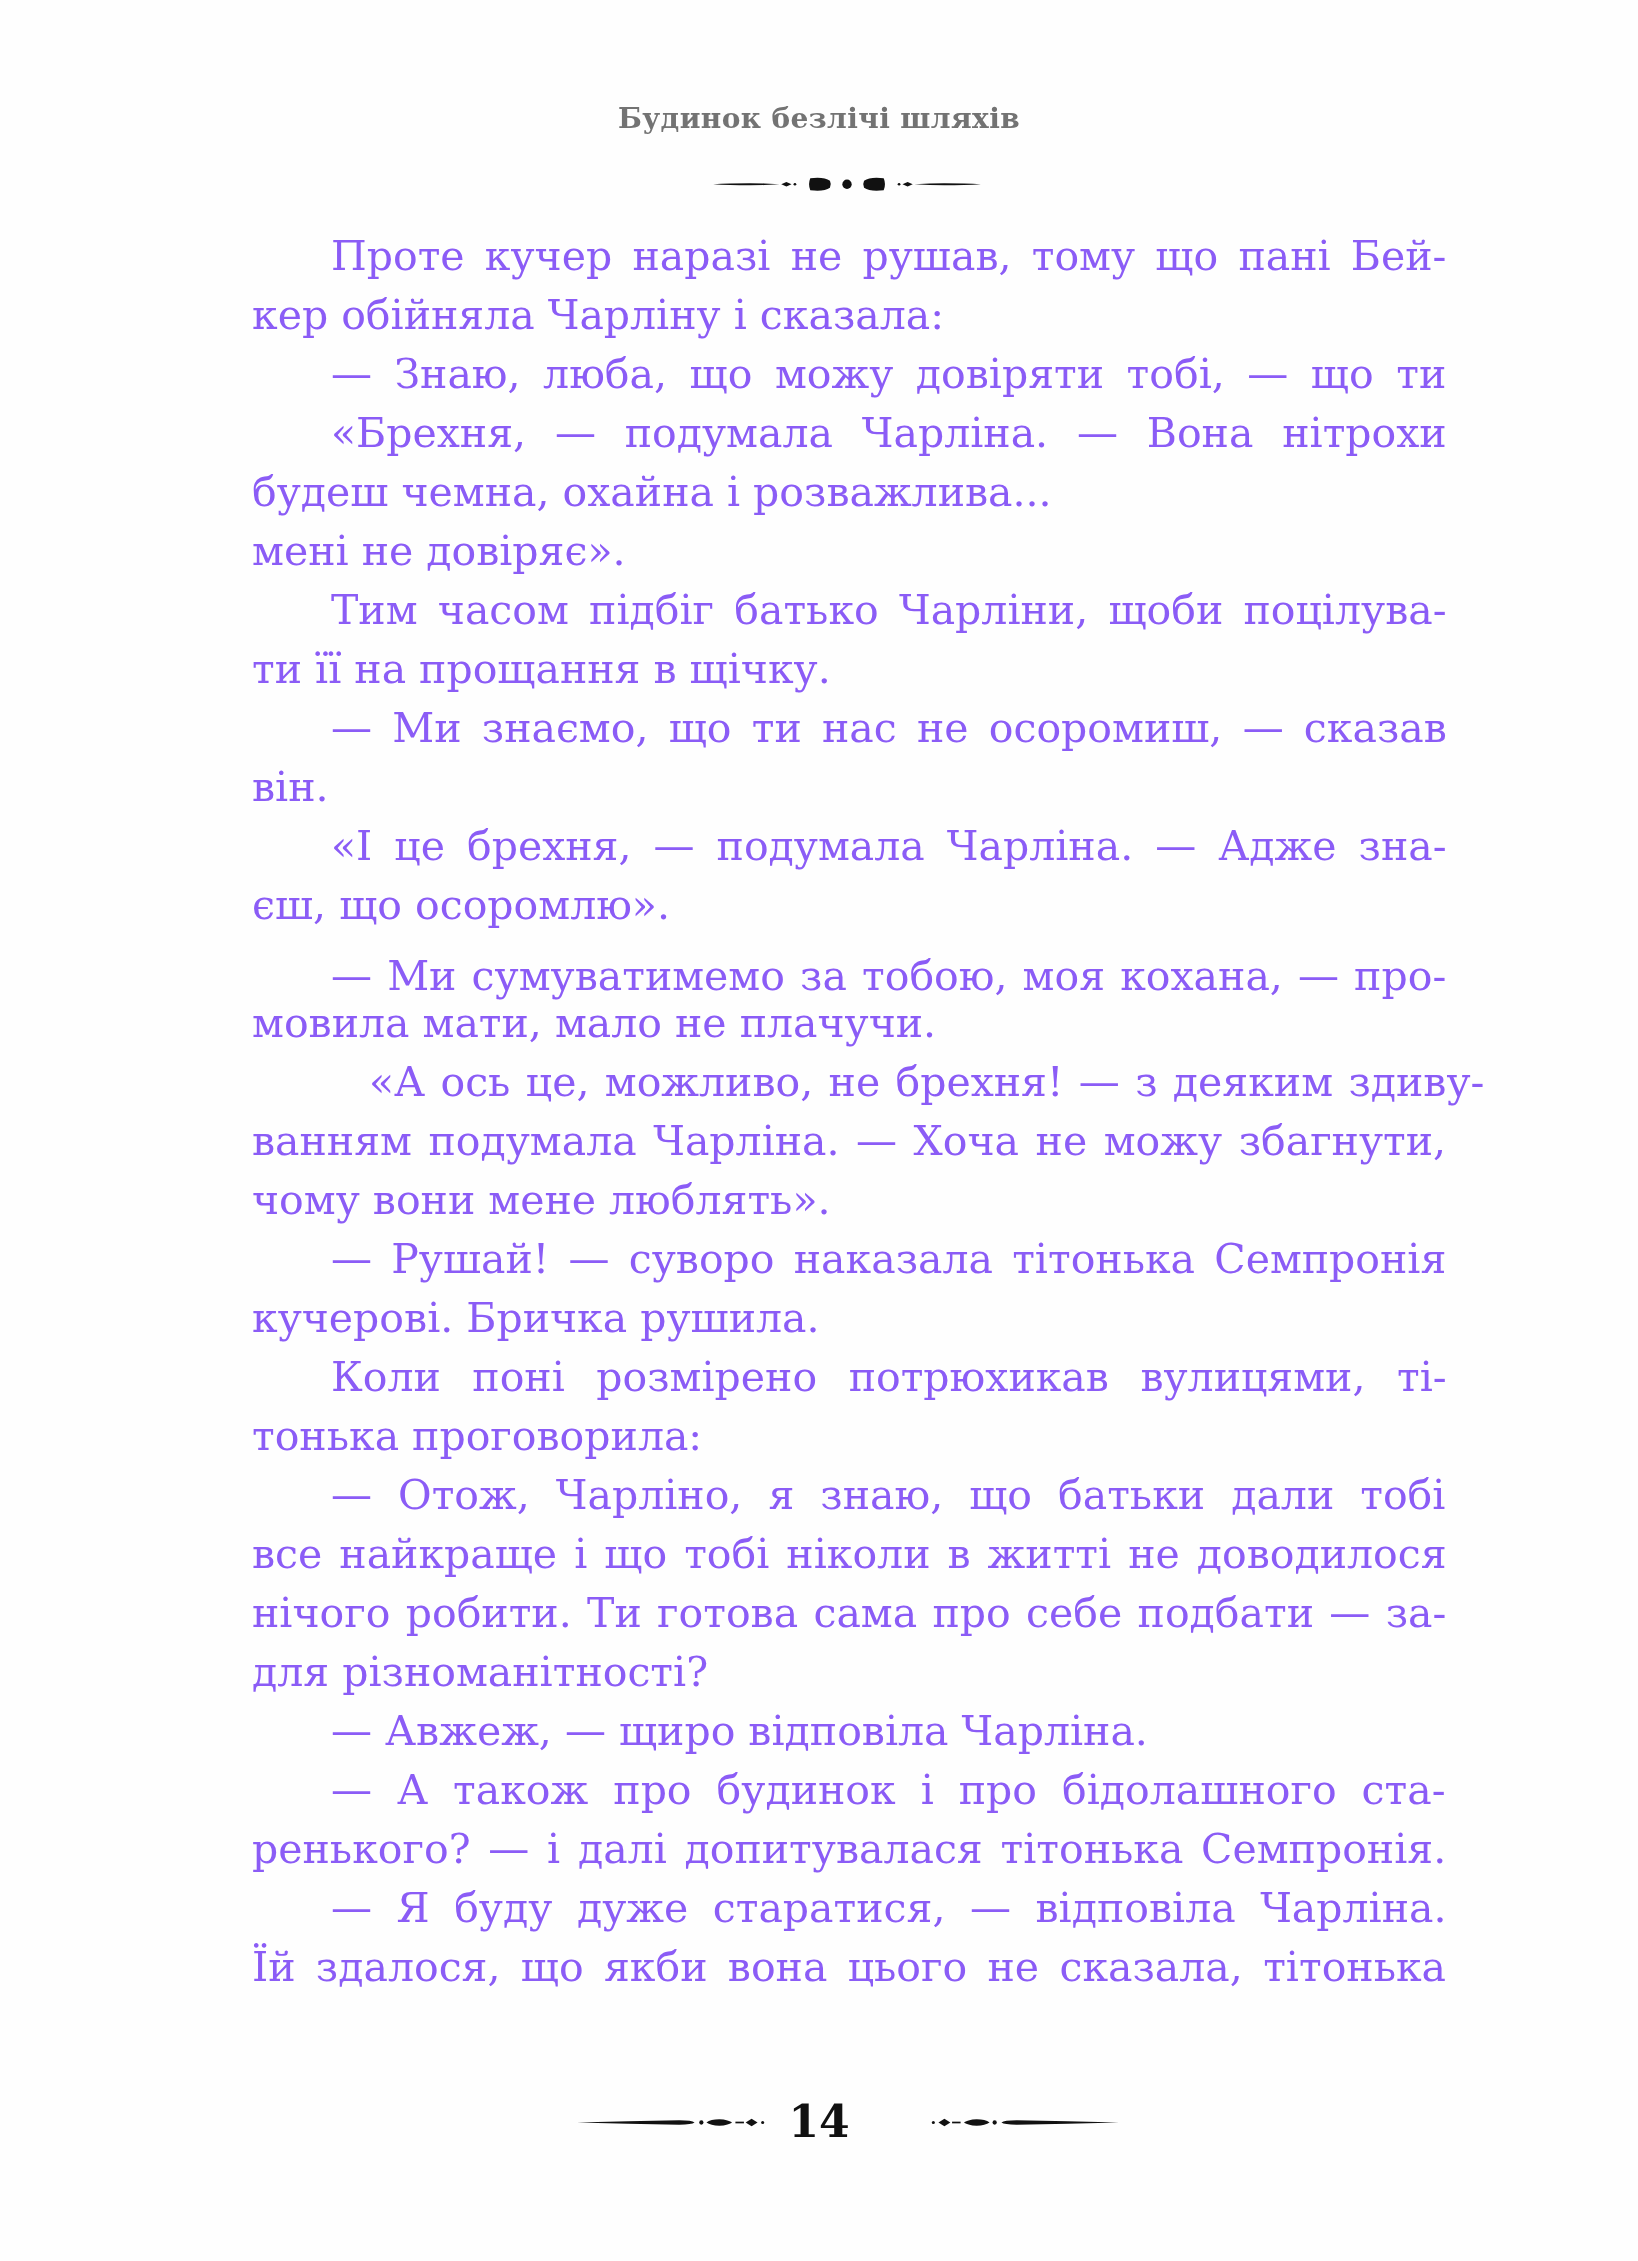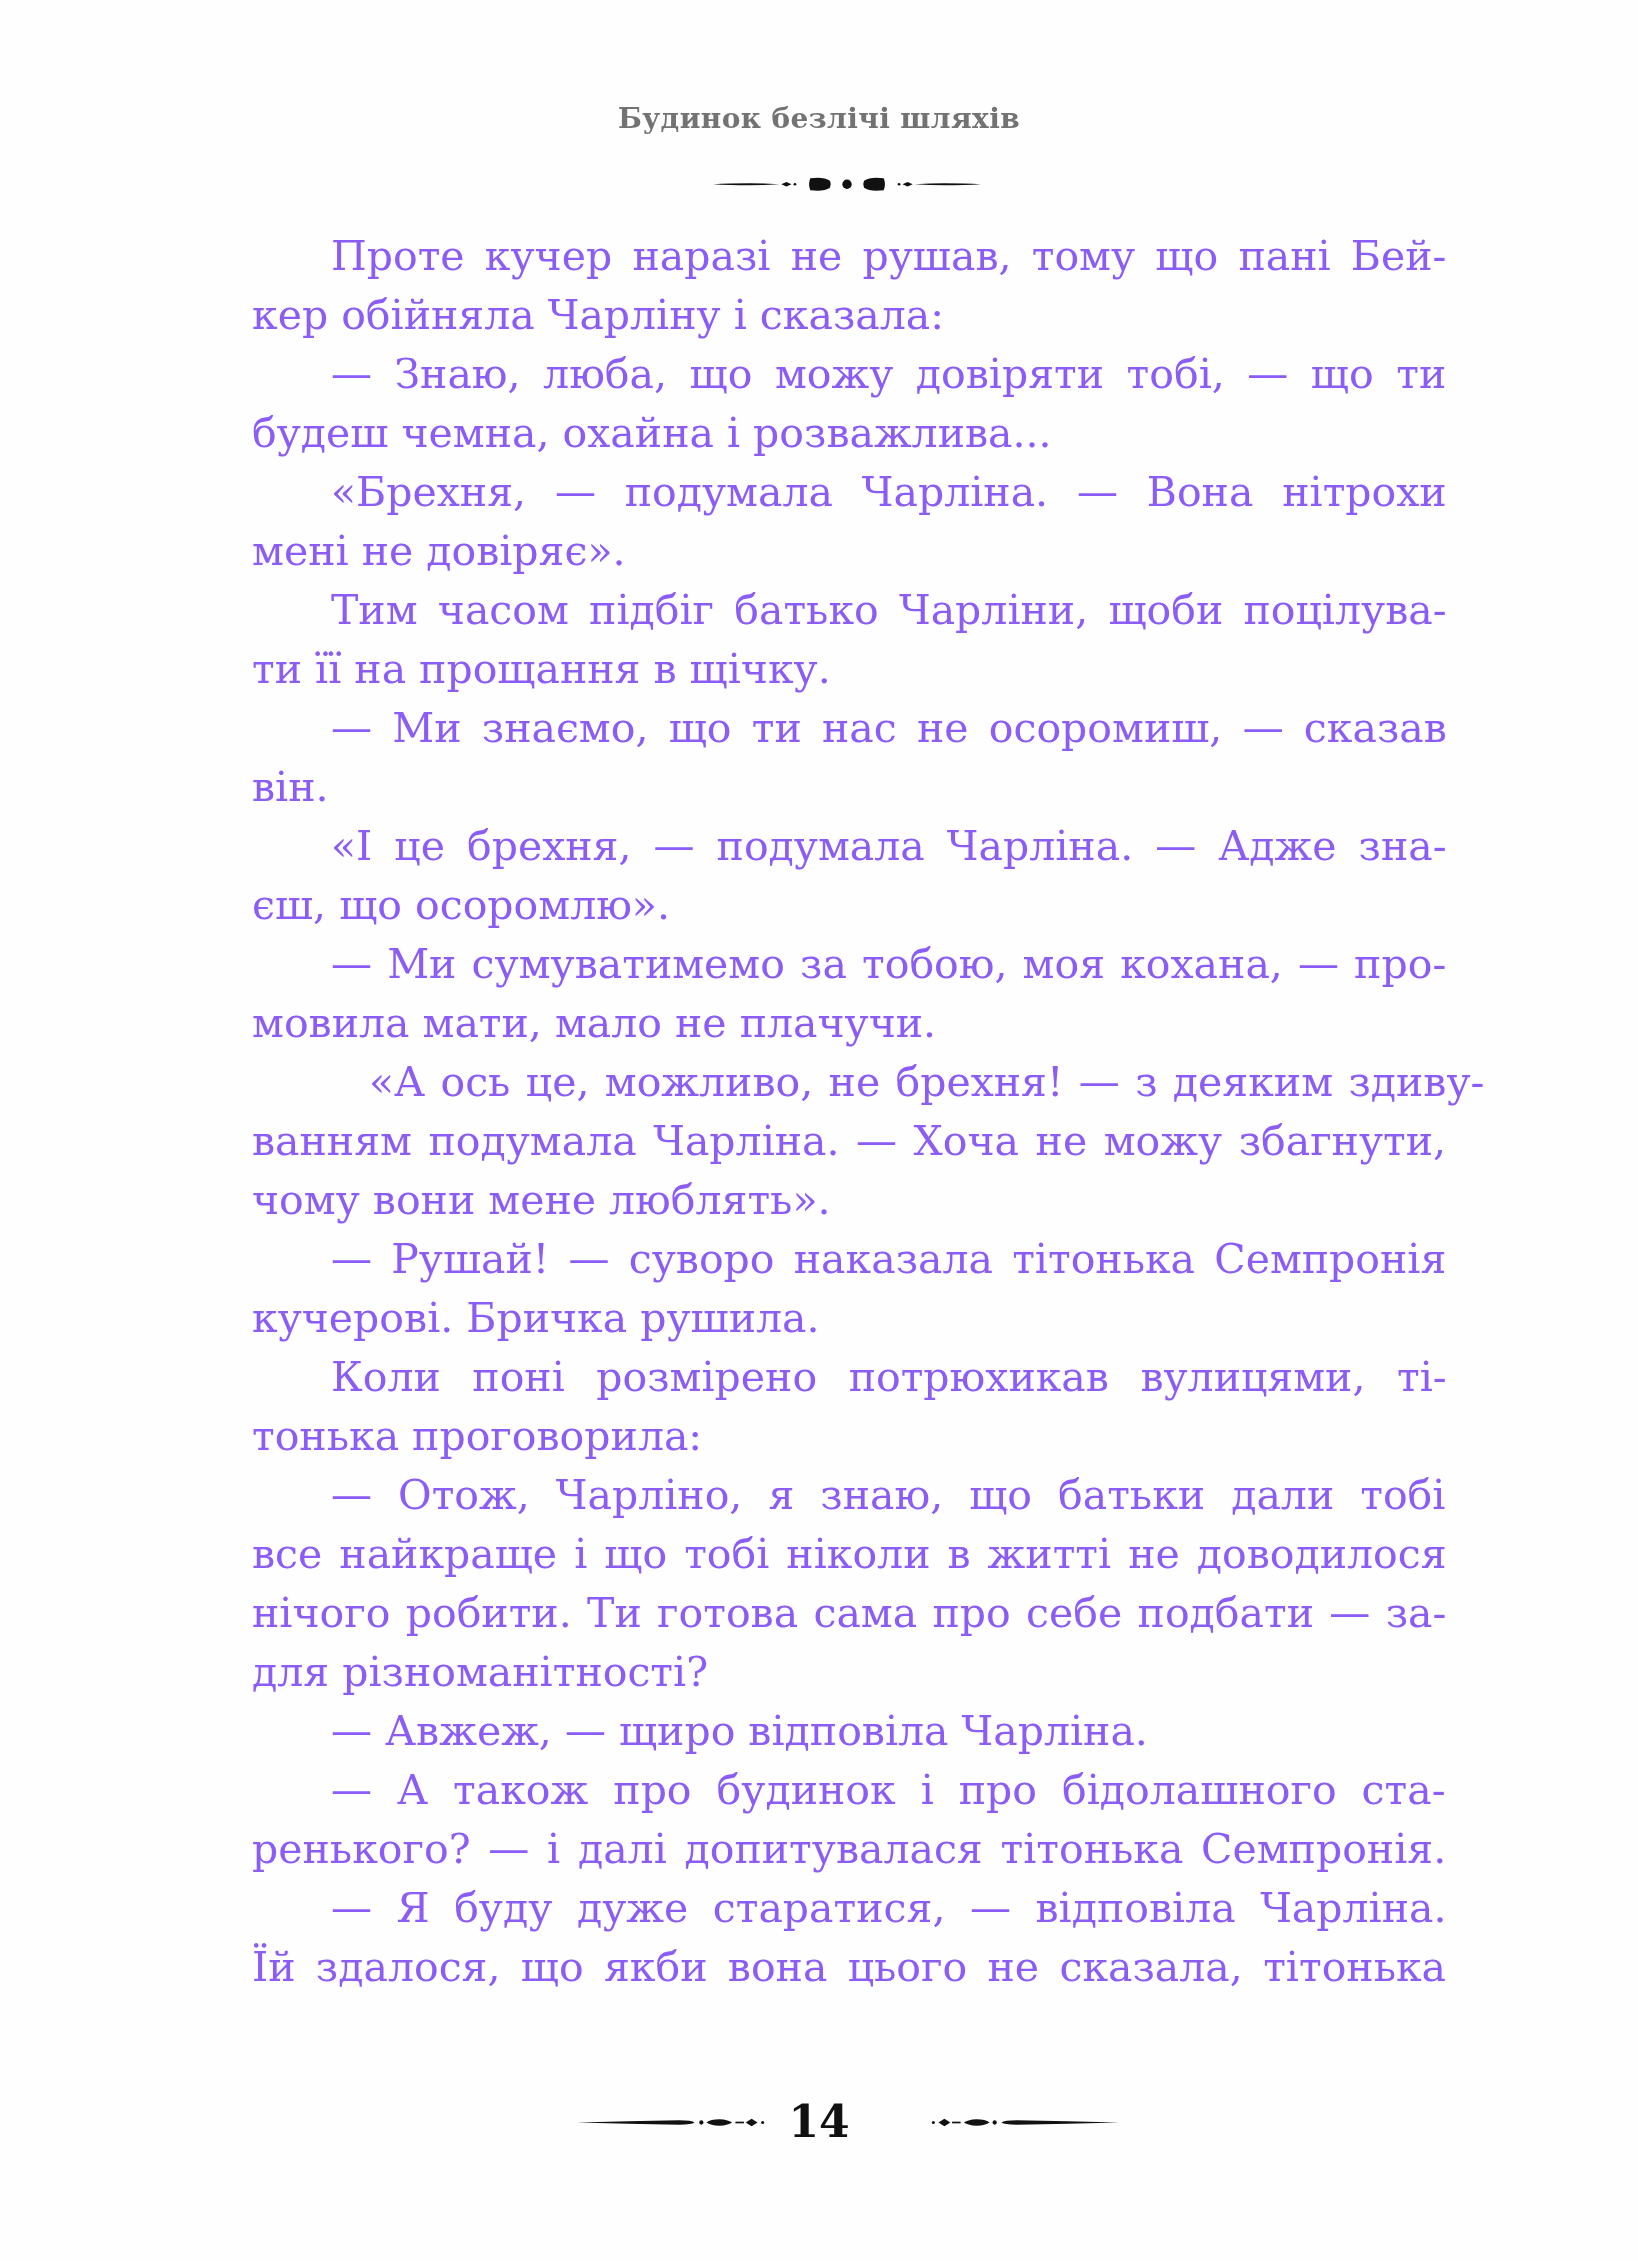--- a/index.html
+++ b/index.html
@@ -50,30 +50,30 @@
     <path d="M200 5 Q184 3 177 8 Q175 12 177 16 Q184 21 200 19 Q203 12 200 5 Z" fill="#111"></path>
     <circle cx="218" cy="12" r="1.6" fill="#111"></circle>
     <path d="M222 12 L228 9.5 L234 12 L228 14.5 Z" fill="#111"></path>
     <path d="M314 12 Q289 10.5 254 11 L236 12 L254 13 Q289 13.5 314 12 Z" fill="#111"></path>
   </svg>
 
   <div class="body-text" id="body-text">
       <div class="line indent full"><span class="txt" style="word-spacing: 7.2px;">Проте кучер наразі не рушав, тому що пані Бей-</span></div>
       <div class="line"><span class="txt">кер обійняла Чарліну і сказала:</span></div>
       <div class="line indent full"><span class="txt" style="word-spacing: 9.5px;">— Знаю, люба, що можу довіряти тобі, — що ти</span></div>
+      <div class="line indent full"><span class="txt" style="word-spacing: 15.8px;">«Брехня, — подумала Чарліна. — Вона нітрохи</span></div>
       <div class="line"><span class="txt">будеш чемна, охайна і розважлива...</span></div>
-      <div class="line indent full"><span class="txt" style="word-spacing: 15.8px;">«Брехня, — подумала Чарліна. — Вона нітрохи</span></div>
       <div class="line"><span class="txt">мені не довіряє».</span></div>
       <div class="line indent full"><span class="txt" style="word-spacing: 7.2px;">Тим часом підбіг батько Чарліни, щоби поцілува-</span></div>
       <div class="line"><span class="txt">ти її на прощання в щічку.</span></div>
       <div class="line indent full"><span class="txt" style="word-spacing: 7.2px;">— Ми знаємо, що ти нас не осоромиш, — сказав</span></div>
       <div class="line"><span class="txt">він.</span></div>
       <div class="line indent full"><span class="txt" style="word-spacing: 9px;">«І це брехня, — подумала Чарліна. — Адже зна-</span></div>
       <div class="line"><span class="txt">єш, що осоромлю».</span></div>
-      <div class="line indent full"><span class="txt" style="word-spacing: 2.1px;">— Ми сумуватимемо за тобою, моя кохана, — про-</span></div>
+      <div class="line indent full"><span class="txt" style="word-spacing: 2.1px; margin-top: 12px;">— Ми сумуватимемо за тобою, моя кохана, — про-</span></div>
       <div class="line"><span class="txt">мовила мати, мало не плачучи.</span></div>
       <div class="line indent full"><span class="txt" style="word-spacing: 2.3px; margin-left: 38px;">«А ось це, можливо, не брехня! — з деяким здиву-</span></div>
       <div class="line full"><span class="txt" style="word-spacing: 3.5px;">ванням подумала Чарліна. — Хоча не можу збагнути,</span></div>
       <div class="line"><span class="txt">чому вони мене люблять».</span></div>
       <div class="line indent full"><span class="txt" style="word-spacing: 6.2px;">— Рушай! — суворо наказала тітонька Семпронія</span></div>
       <div class="line"><span class="txt">кучерові. Бричка рушила.</span></div>
       <div class="line indent full"><span class="txt" style="word-spacing: 18.5px;">Коли поні розмірено потрюхикав вулицями, ті-</span></div>
       <div class="line"><span class="txt">тонька проговорила:</span></div>
       <div class="line indent full"><span class="txt" style="word-spacing: 13px;">— Отож, Чарліно, я знаю, що батьки дали тобі</span></div>
       <div class="line full"><span class="txt" style="word-spacing: 4px;">все найкраще і що тобі ніколи в житті не доводилося</span></div>

